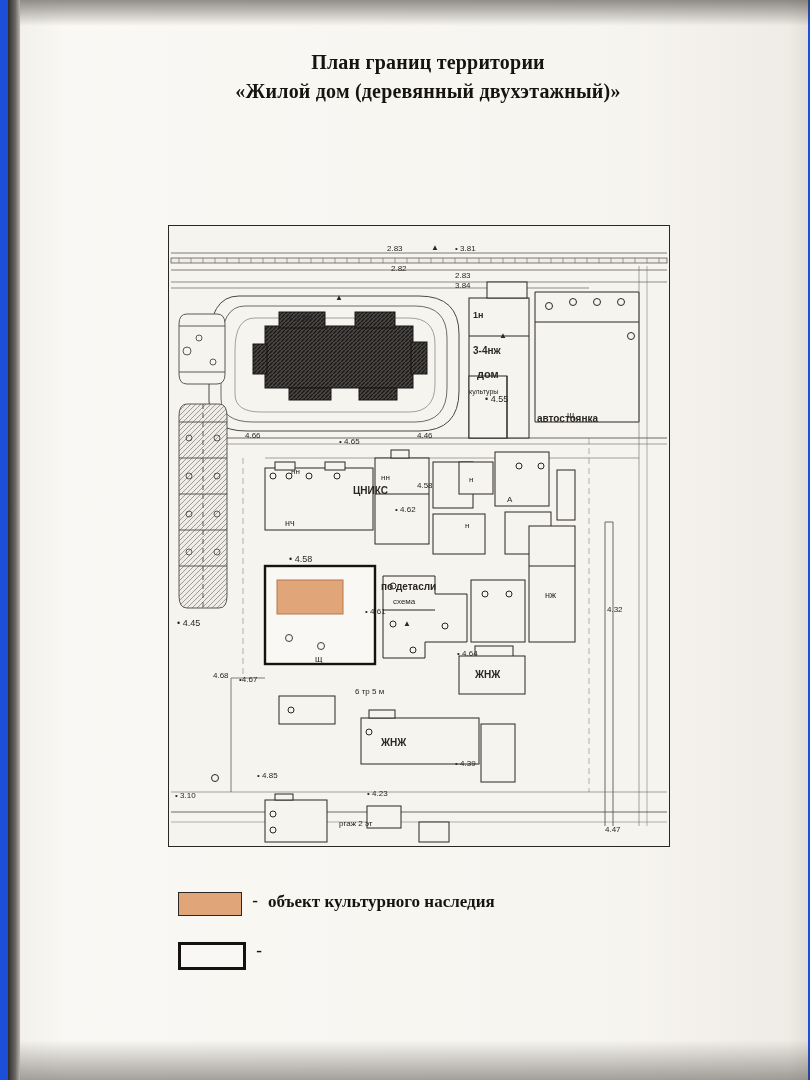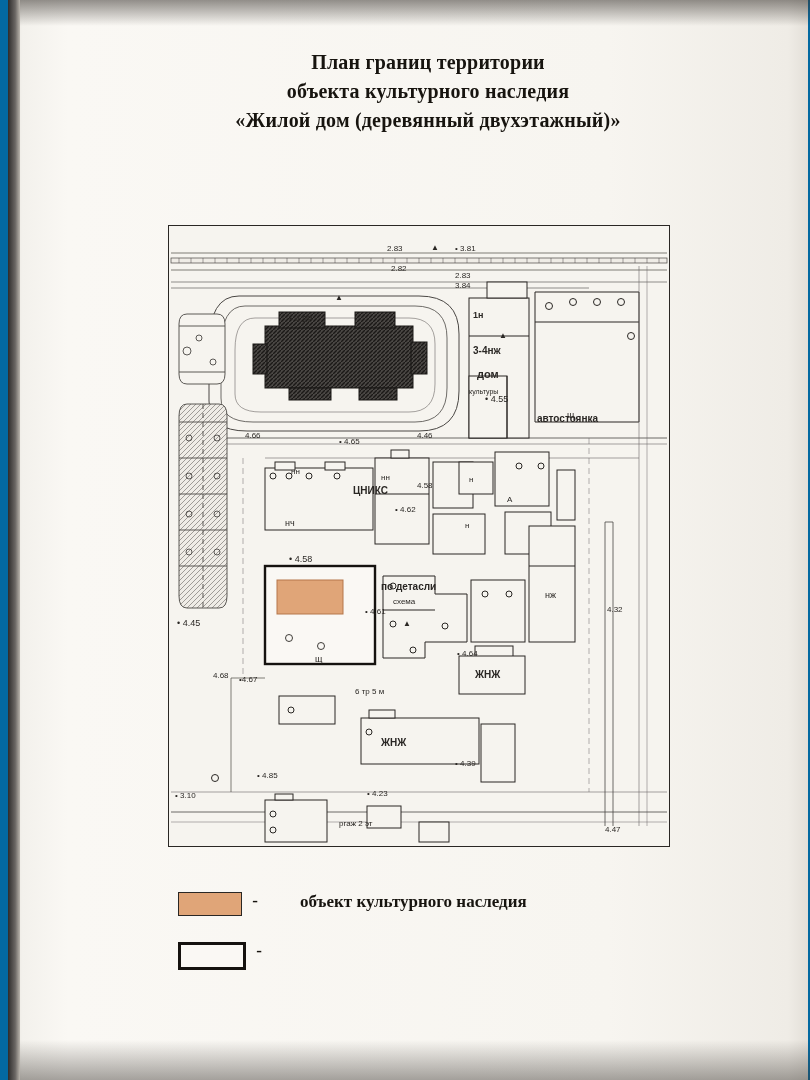--- a/index.html
+++ b/index.html
@@ -5,21 +5,21 @@
   html, body {
     margin: 0;
     padding: 0;
     background: #3a3a3a;
   }
   .page {
     position: relative;
     width: 810px;
     height: 1080px;
     overflow: hidden;
-    background: #0369a1;
+    background: #1d4ed8;
     font-family: "Liberation Serif", serif;
   }
   
   .sheet {
     position: absolute;
     left: 8px;
     top: 0px;
     width: 800px;
     height: 1080px;
     background:
@@ -113,38 +113,36 @@
     font-size: 17px;
     color: #17140f;
     margin-top: 1px;
     flex: 0 0 auto;
   }
   .legend-text {
     font-weight: bold;
     font-size: 17px;
     line-height: 23px;
     color: #17140f;
-    margin-left: 32px;
   }
 
   
   .mt { font-family: "Liberation Sans", sans-serif; fill: #2a2724; }
 </style>
 </head>
 <body>
 
 <div class="page">
   <div class="sheet">
     <div class="sheet-left-edge"></div>
     <div class="top-shadow"></div>
     <div class="bottom-shadow"></div>
 
     <div class="title">
       <div>План границ территории</div>
-      <div>объекта культурного наследия</div>
       <div>«Жилой дом (деревянный двухэтажный)»</div>
     </div>
 
     <div class="plan">
       <svg width="500" height="620" viewBox="0 0 500 620">
         <defs>
           <pattern id="hatchDark" width="4" height="4" patternUnits="userSpaceOnUse">
             <rect width="4" height="4" fill="#4a4744"></rect>
             <path d="M0,4 l4,-4" stroke="#1b1917" stroke-width="1.4"></path>
           </pattern>

